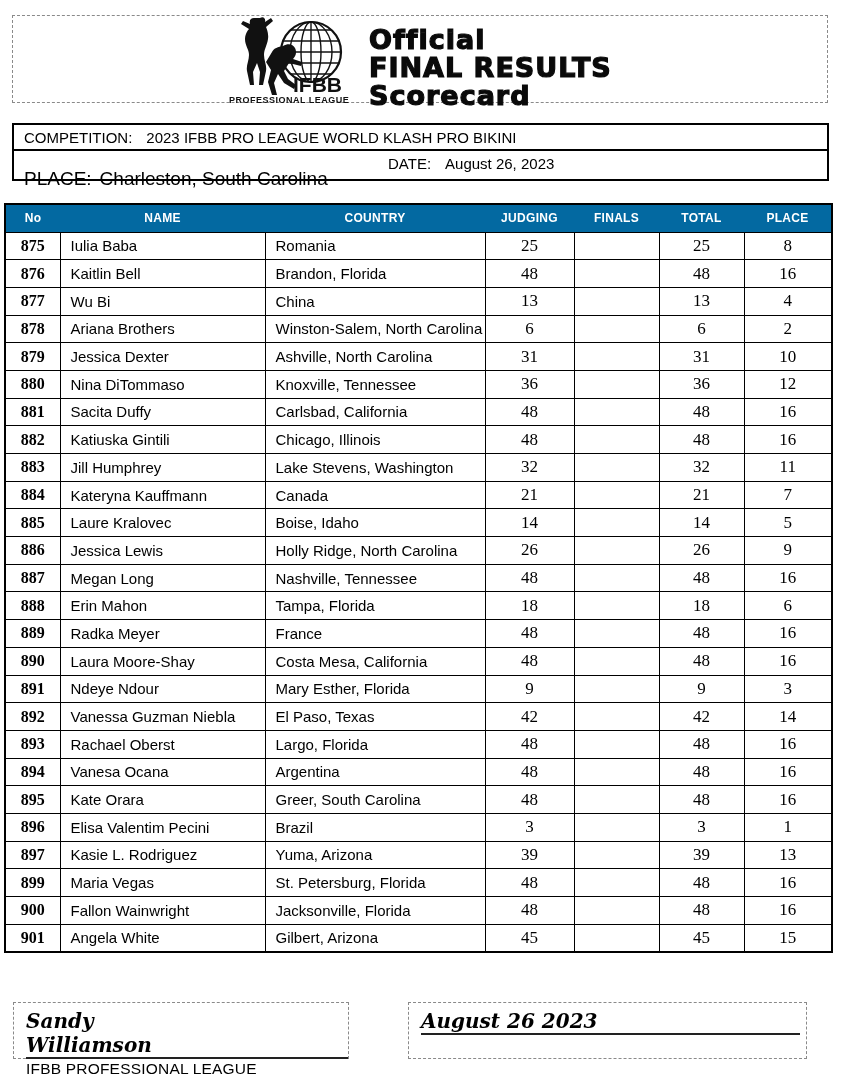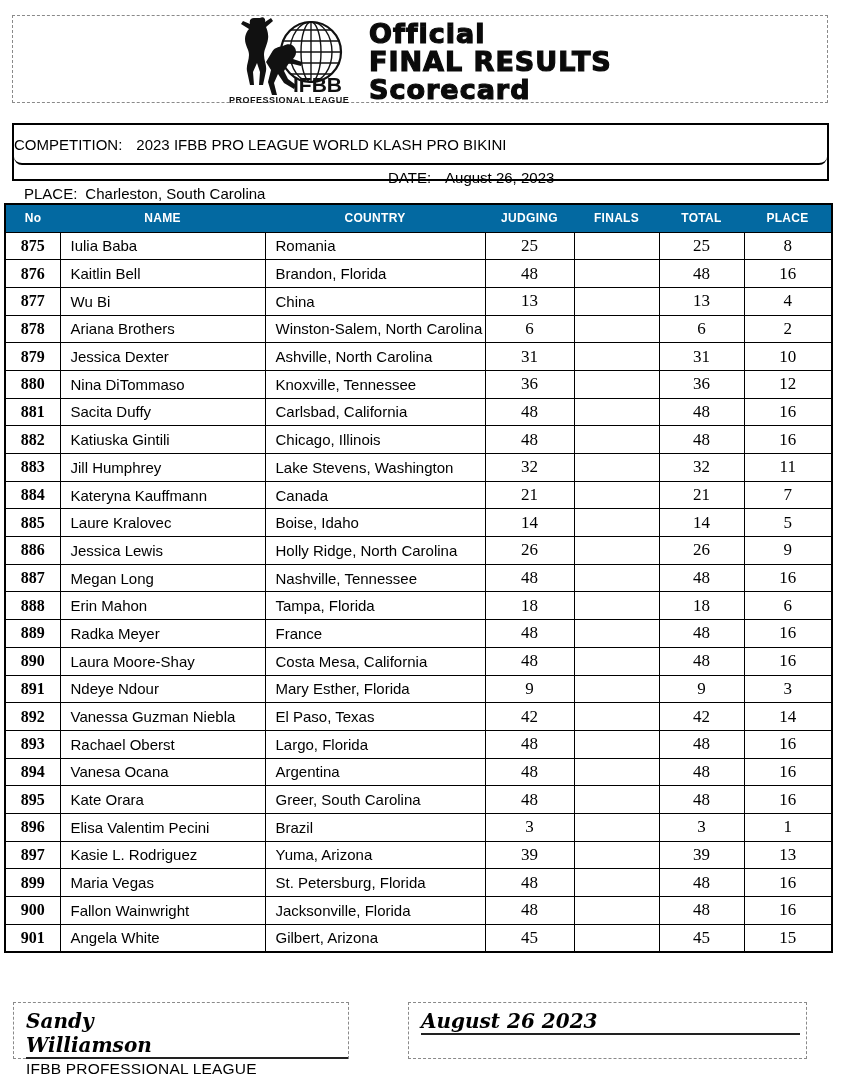--- a/index.html
+++ b/index.html
@@ -11,43 +11,42 @@
   }
 
   
   .header-box {
     position:absolute; left:12px; top:15px; width:816px; height:88px;
     border:1px dashed #8a8a8a;
     display:flex; align-items:flex-start;
   }
   .logo-wrap { position:absolute; left:214px; top:-4px; width:136px; height:94px; }
   .title-block {
-    position:absolute; left:356px; top:4px;
+    position:absolute; left:356px; top:10px;
     font-family:"DejaVu Sans", sans-serif;
     font-weight:bold; font-size:27px; line-height:28px;
     letter-spacing:1px; color:#0a0a0a;
     -webkit-text-stroke:1.2px #0a0a0a;
   }
   .title-block .tline { white-space:pre; }
 
   
   .comp-box {
     position:absolute; left:12px; top:123px; width:817px; height:58px;
     border:2px solid #000;
   }
   .comp-row1 {
-    height:40px; border-bottom:2px solid #000;
-    display:flex; align-items:center; 
+    height:26px; border-bottom:2px solid #000;
+    display:flex; align-items:center; padding-left:10px;
     font-size:15px;
-    border-radius:8px;
   }
   .comp-row2 { height:24px; display:flex; }
   .comp-place {
     width:364px; border-right:2px solid #000;
-    display:flex; align-items:center; padding-left:10px; font-size:15px;margin-top:28px;
+    display:flex; align-items:center; padding-left:10px; font-size:19px;margin-top:28px;
   }
   .comp-date { flex:1; display:flex; align-items:center; padding-left:10px; font-size:15px;border-radius:6px; }
   .lbl { white-space:pre; }
   .val { margin-left:8px; white-space:pre; }
   .val-wide { margin-left:14px; white-space:pre; }
 
   
   .results {
     position:absolute; left:4px; top:203px; width:829px;
     border-collapse:collapse; table-layout:fixed;

